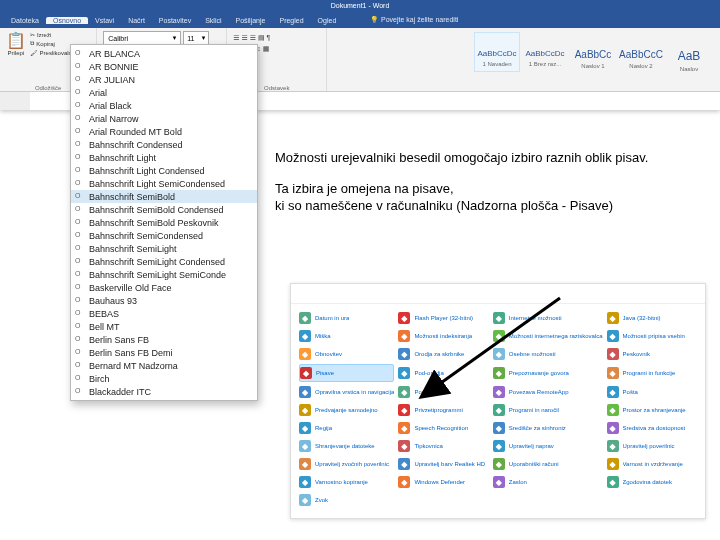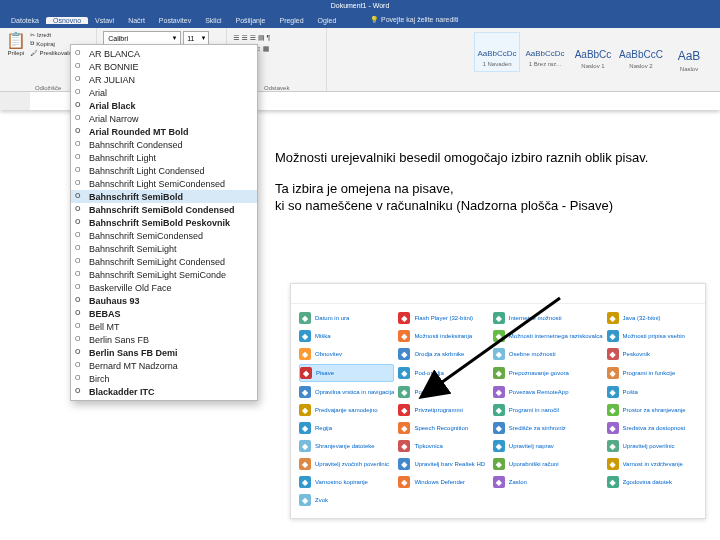--- a/index.html
+++ b/index.html
@@ -25,21 +25,21 @@
   .style-box.sel { border: 1px solid #cce4f7; background: #eef6fd; }
   .style-box span { display: block; font-size: 6px; margin-top: 3px; color: #666; }
   .doc-area { height: 18px; background: #fff; border-left: 30px solid #eee; position: relative; }
   .doc-area:before { content:""; position:absolute; left:-30px; top:0; bottom:0; width:14px; background:#eee; }
 
   
   .font-dropdown { position: absolute; top: 44px; left: 70px; width: 188px; background: #fff; border: 1px solid #b8b8b8; box-shadow: 2px 4px 8px rgba(0,0,0,.25); z-index: 10; padding: 2px 0; max-height: 380px; }
   .font-item { font-size: 9px; padding: 1.5px 8px 1.5px 18px; color: #222; position: relative; cursor: default; white-space: nowrap; overflow: hidden; }
   .font-item:before { content: "O"; position: absolute; left: 4px; font-size: 7px; color: #666; top: 2px; }
   .font-item.sel { background: #d7e9f7; }
-  .font-item.bold { font-weight: bold; }
+  .font-item.bold { font-weight: normal; }
 
   
   .explain { position: absolute; left: 275px; top: 150px; right: 4px; font-size: 13px; line-height: 1.3; color: #000; }
   .explain p { margin-bottom: 14px; }
 
   
   .cpanel { position: absolute; left: 290px; top: 283px; width: 416px; height: 236px; border: 1px solid #ddd; background: #fff; box-shadow: 0 1px 4px rgba(0,0,0,.15); }
   .cpanel-head { height: 20px; border-bottom: 1px solid #eee; }
   .cpanel-grid { display: grid; grid-template-columns: repeat(4, 1fr); gap: 2px 4px; padding: 6px 8px; }
   .cpitem { display: flex; align-items: center; gap: 4px; font-size: 6px; color: #0066cc; padding: 2px 0; }

